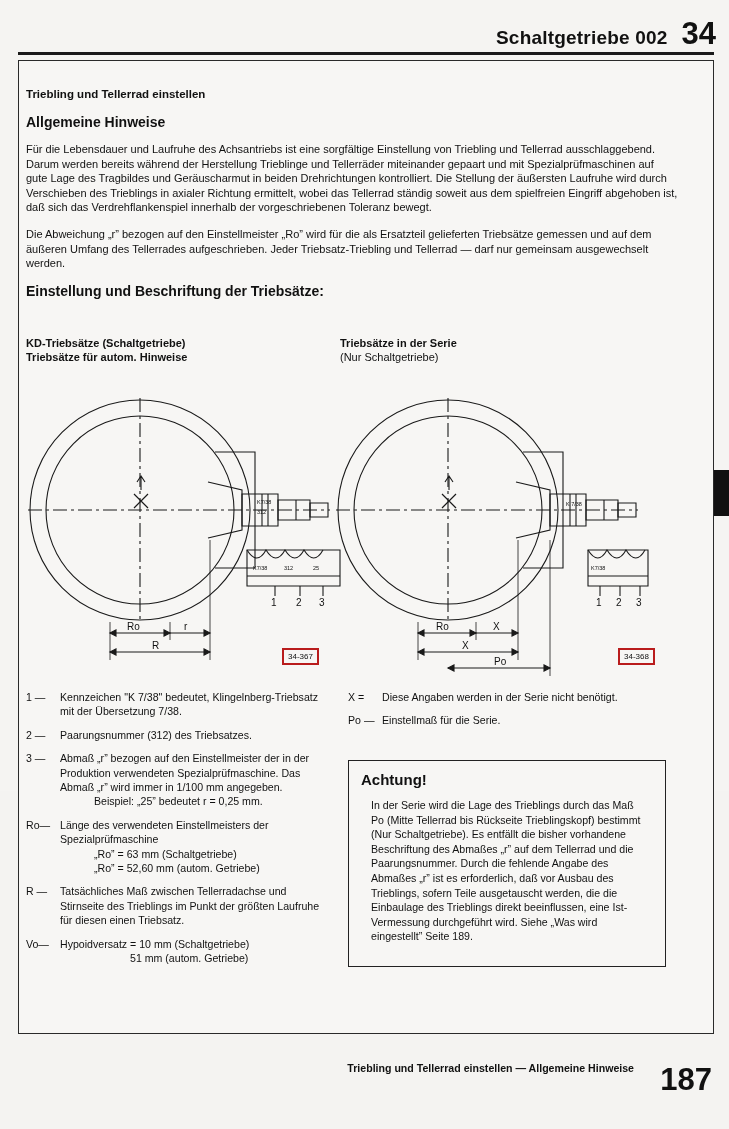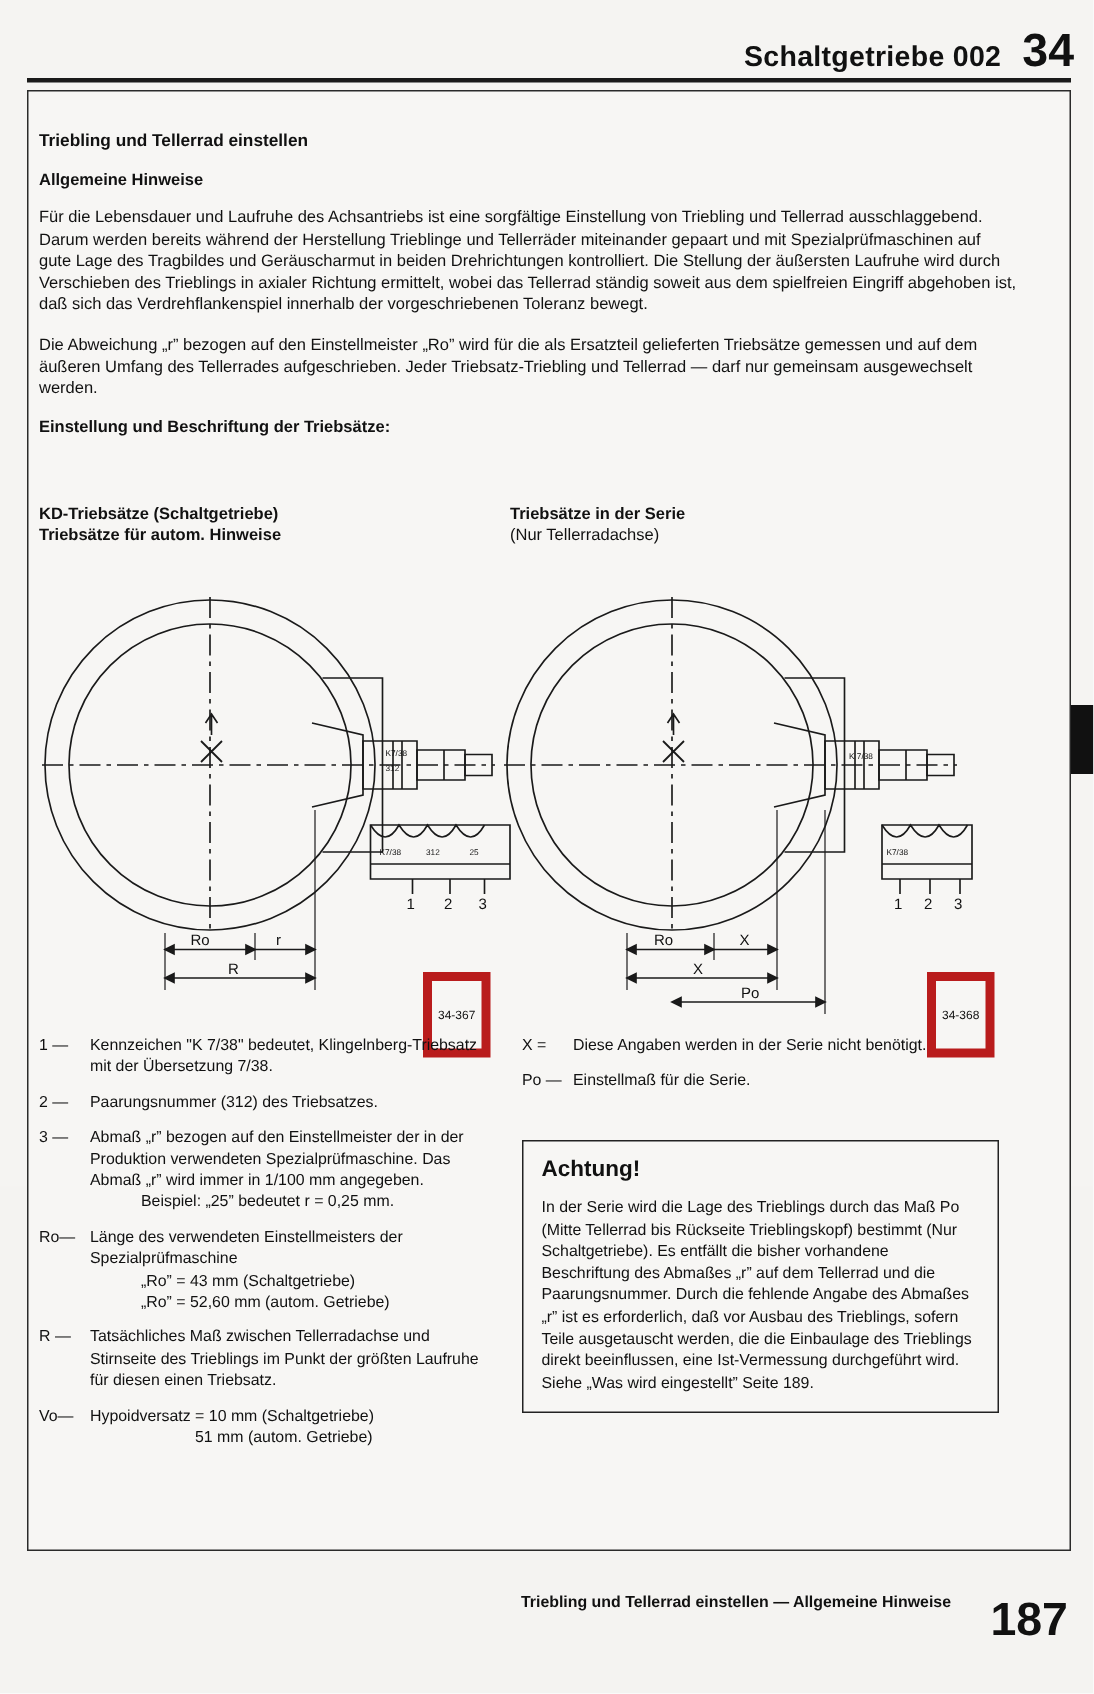--- a/index.html
+++ b/index.html
@@ -75,21 +75,21 @@
     top: 88px;
     width: 676px;
   }
 
   h2.sec {
     font-size: 11.5px;
     font-weight: bold;
     margin: 0 0 14px 0;
   }
   h3.sub {
-    font-size: 11px;
+    font-size: 14px;
     font-weight: bold;
     margin: 0 0 7px 0;
   }
   p.para {
     font-size: 11px;
     line-height: 14.6px;
     margin: 12px 0 12px 0;
     width: 652px;
     text-align: left;
   }
@@ -117,22 +117,22 @@
   .figures {
     position: absolute;
     left: 10px;
     top: 390px;
     width: 700px;
     height: 300px;
   }
   .figcap {
     position: absolute;
     font-size: 8px;
-    border: 6px solid #b91c1c;
-    padding: 18px 4px;
+    border: 2px solid #b91c1c;
+    padding: 2px 4px;
     background: #f7f6f4;
   }
 
   
   .legend {
     position: absolute;
     top: 690px;
     font-size: 10.6px;
     line-height: 14.4px;
   }
@@ -161,21 +161,21 @@
     background: #f7f6f4;
     padding: 10px 12px 12px 12px;
     box-sizing: border-box;
   }
   .achtung h4 {
     margin: 0 0 10px 0;
     font-size: 15px;
     font-weight: bold;
   }
   .achtung p {
-    margin: 0;
+    margin: 10px;
     font-size: 10.6px;
     line-height: 14.6px;
   }
 
   
   .footer {
     position: absolute;
     left: 18px;
     top: 1062px;
     width: 694px;
@@ -233,21 +233,21 @@
       <h3 class="sub">Einstellung und Beschriftung der Triebsätze:</h3>
     </div>
 
     <div class="figheads">
       <div class="fighead left">
         <div>KD-Triebsätze (Schaltgetriebe)</div>
         <div class="second">Triebsätze für autom. Hinweise</div>
       </div>
       <div class="fighead right">
         <div>Triebsätze in der Serie</div>
-        <div class="second">(Nur Tellerradachse)</div>
+        <div class="second">(Nur Schaltgetriebe)</div>
       </div>
     </div>
 
     <div class="figures">
       <svg width="700" height="300" viewBox="0 0 700 300">
         <g stroke="#1a1a1a" fill="none" stroke-width="1.1">
 
           <circle cx="130" cy="120" r="110"></circle>
           <circle cx="130" cy="120" r="94"></circle>
 
@@ -368,21 +368,21 @@
         <div class="lkey">3  —</div>
         <div class="ltxt">
           <span>Abmaß „r” bezogen auf den Einstellmeister der in der Produktion verwendeten Spezialprüfmaschine. Das Abmaß „r” wird immer in 1/100 mm angegeben.</span>
           <span class="ind">Beispiel: „25” bedeutet r = 0,25 mm.</span>
         </div>
       </div>
       <div class="litem">
         <div class="lkey">Ro—</div>
         <div class="ltxt">
           <span>Länge des verwendeten Einstellmeisters der Spezialprüfmaschine</span>
-          <span class="ind">„Ro” = 43 mm (Schaltgetriebe)</span>
+          <span class="ind">„Ro” = 63 mm (Schaltgetriebe)</span>
           <span class="ind">„Ro” = 52,60 mm (autom. Getriebe)</span>
         </div>
       </div>
       <div class="litem">
         <div class="lkey">R  —</div>
         <div class="ltxt">Tatsächliches Maß zwischen Tellerradachse und Stirnseite des Trieblings im Punkt der größten Laufruhe für diesen einen Triebsatz.</div>
       </div>
       <div class="litem">
         <div class="lkey">Vo—</div>
         <div class="ltxt">

